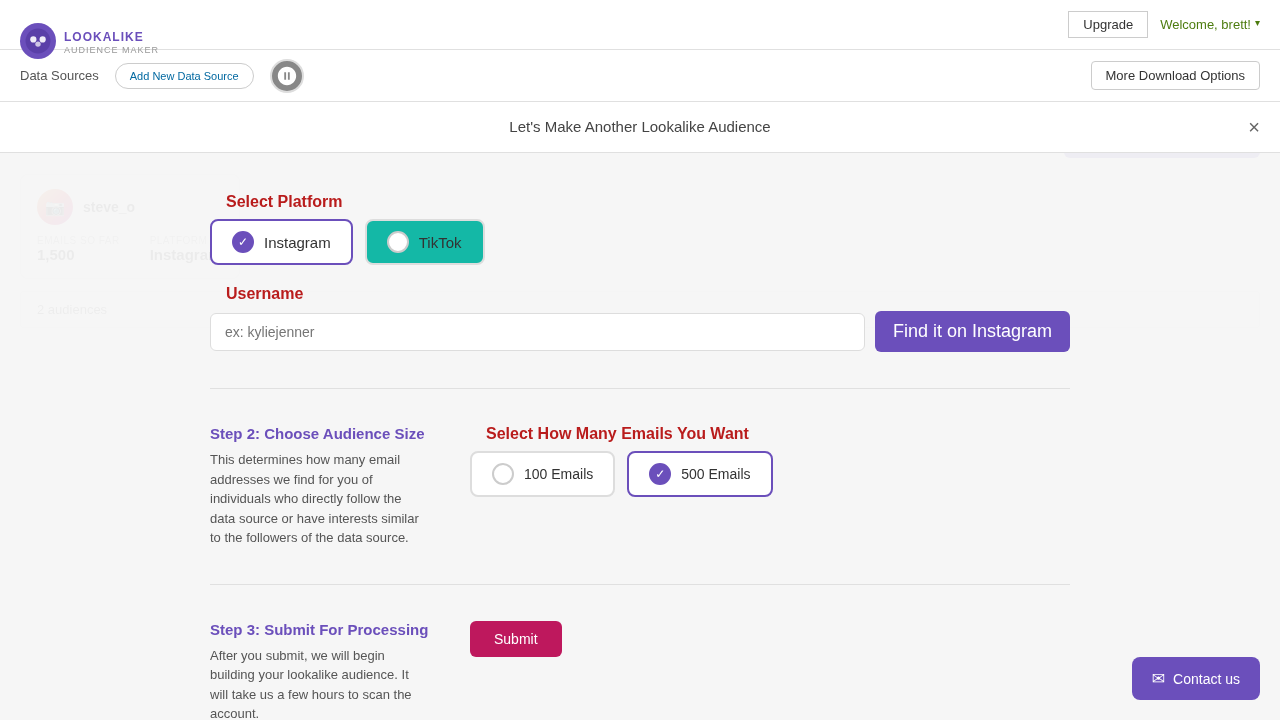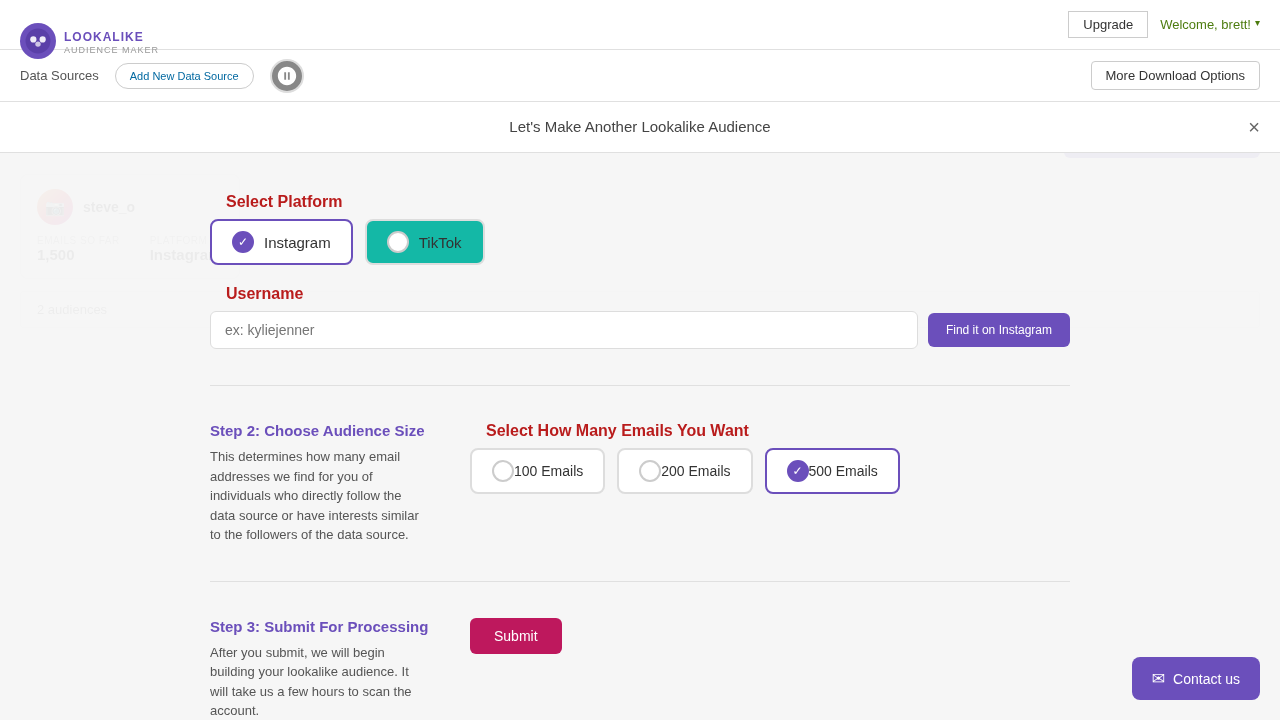--- a/index.html
+++ b/index.html
@@ -143,28 +143,28 @@
     .check-circle.empty { background: #fff; border-color: #ccc; }
 
     
     .username-row { display: flex; gap: 10px; align-items: center; }
     .username-input {
       flex: 1; padding: 10px 14px; border: 1px solid #ddd; border-radius: 6px;
       font-size: 14px; color: #333; outline: none;
     }
     .find-btn {
       background: #6b4fbb; color: #fff; border: none; padding: 10px 18px;
-      border-radius: 6px; font-size: 12px; cursor: pointer; white-space: nowrap;
+      border-radius: 6px; font-size: 18px; cursor: pointer; white-space: nowrap;
     }
 
     
     .email-options { display: flex; gap: 12px; }
     .email-option {
       border: 2px solid #ddd; border-radius: 8px; padding: 10px 20px;
-      display: flex; align-items: center; cursor: pointer;
+      display: flex; align-items: center; gap: 10px; cursor: pointer;
       font-size: 14px; font-weight: 500; background: #fff;
     }
     .email-option.selected { border-color: #6b4fbb; }
 
     
     .submit-btn {
       background: #be185d; color: #fff; border: none; padding: 10px 24px;
       border-radius: 6px; font-size: 14px; cursor: pointer;
     }
 
@@ -279,24 +279,20 @@
         <div class="step-title">Step 2: Choose Audience Size</div>
         <div class="step-desc">This determines how many email addresses we find for you of individuals who directly follow the data source or have interests similar to the followers of the data source.</div>
       </div>
       <div class="step-right">
         <div class="field-label">Select How Many Emails You Want</div>
         <div class="email-options">
           <div class="email-option">
             <div class="check-circle empty"></div>
             <span>100 Emails</span>
           </div>
-          <div class="email-option">
-            <div class="check-circle empty"></div>
-            <span>200 Emails</span>
-          </div>
           <div class="email-option selected">
             <div class="check-circle filled">✓</div>
             <span>500 Emails</span>
           </div>
         </div>
       </div>
     </div>
 
     <div class="step-row">
       <div class="step-left">

